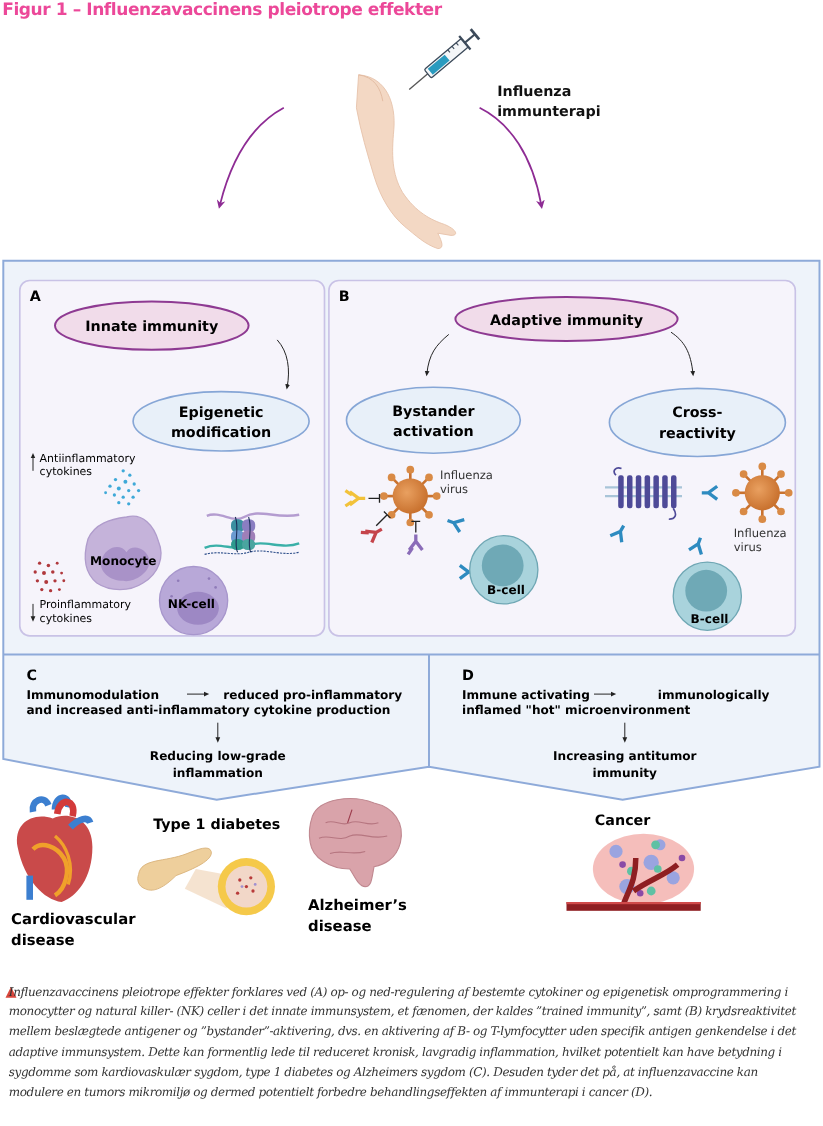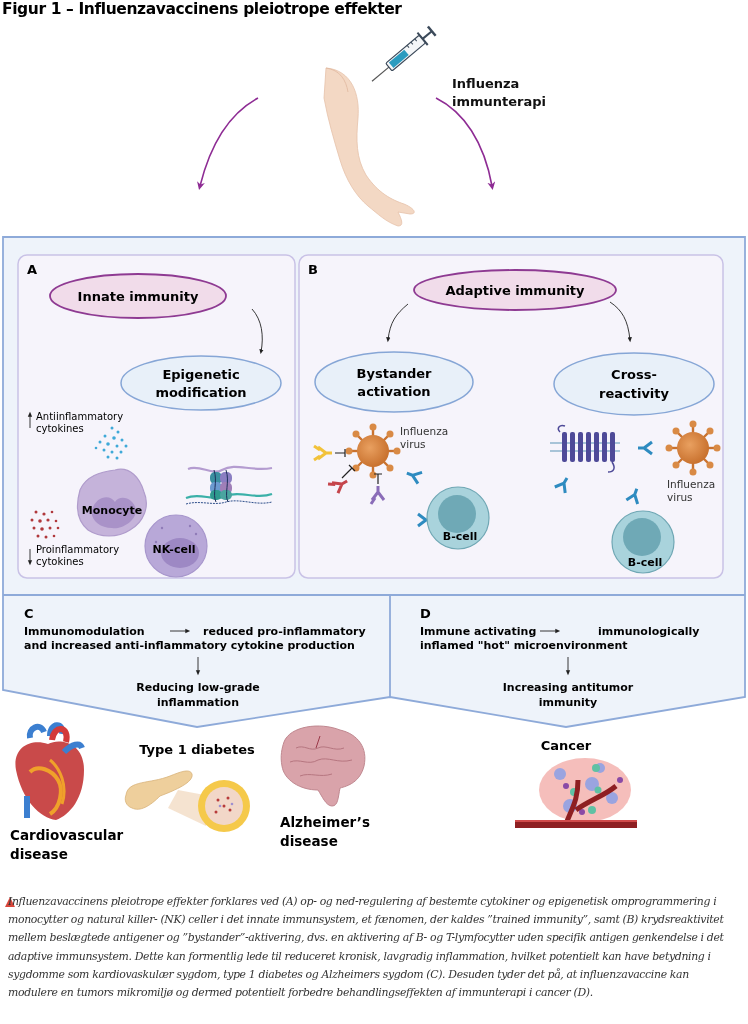--- a/index.html
+++ b/index.html
@@ -1,19 +1,19 @@
 <!DOCTYPE html>
 <html><head>
 <meta charset="utf-8">
 <style>
   html, body { margin: 0; padding: 0; background: #ffffff; }
   body { width: 748px; height: 1024px; position: relative; overflow: hidden;
          font-family: "DejaVu Sans", sans-serif; color: #111; }
   .abs { position: absolute; }
-  .title { left: 2px; top: 0px; font-size: 15.5px; font-weight: bold; letter-spacing: -0.4px; color: #000000; }
+  .title { left: 2px; top: 0px; font-size: 15.5px; font-weight: bold; letter-spacing: -0.4px; color: #ec4899; }
   .vacc-label { left: 452px; top: 75px; font-size: 13px; font-weight: bold; line-height: 18px; color: #111; }
   svg text { font-family: "DejaVu Sans", sans-serif; }
   .panel-letter { font-size: 13px; font-weight: bold; }
   .caption { left: 8px; top: 893px; width: 720px; font-family: "DejaVu Serif", serif; font-style: italic;
              font-size: 10.9px; line-height: 18.2px; color: #333; letter-spacing: -0.35px; }
   .caption-marker { left: 5px; top: 897px; width: 0; height: 0;
              border-left: 5px solid transparent; border-right: 5px solid transparent; border-bottom: 10px solid #d9473c; }
 </style>
 </head>
 <body>

